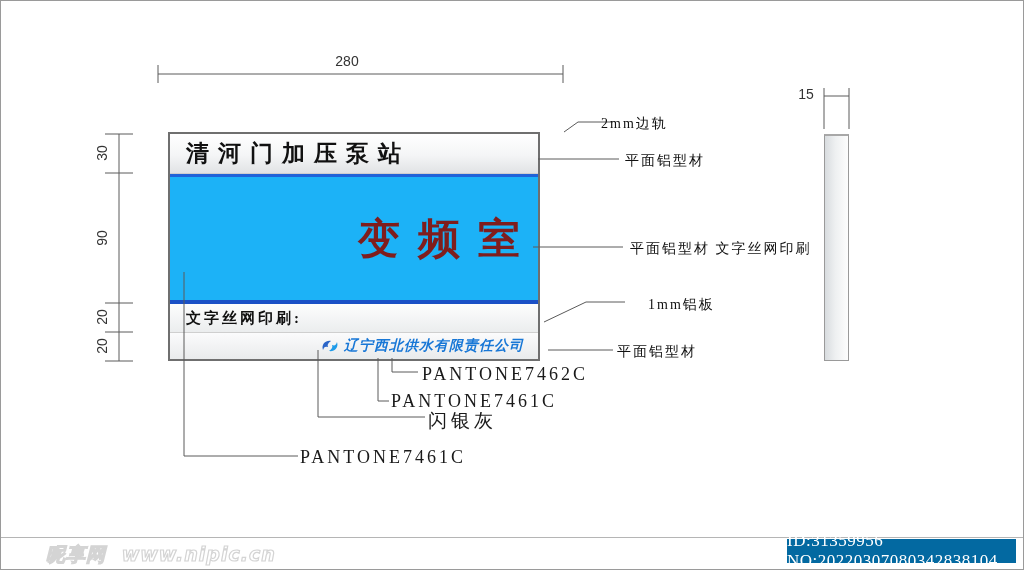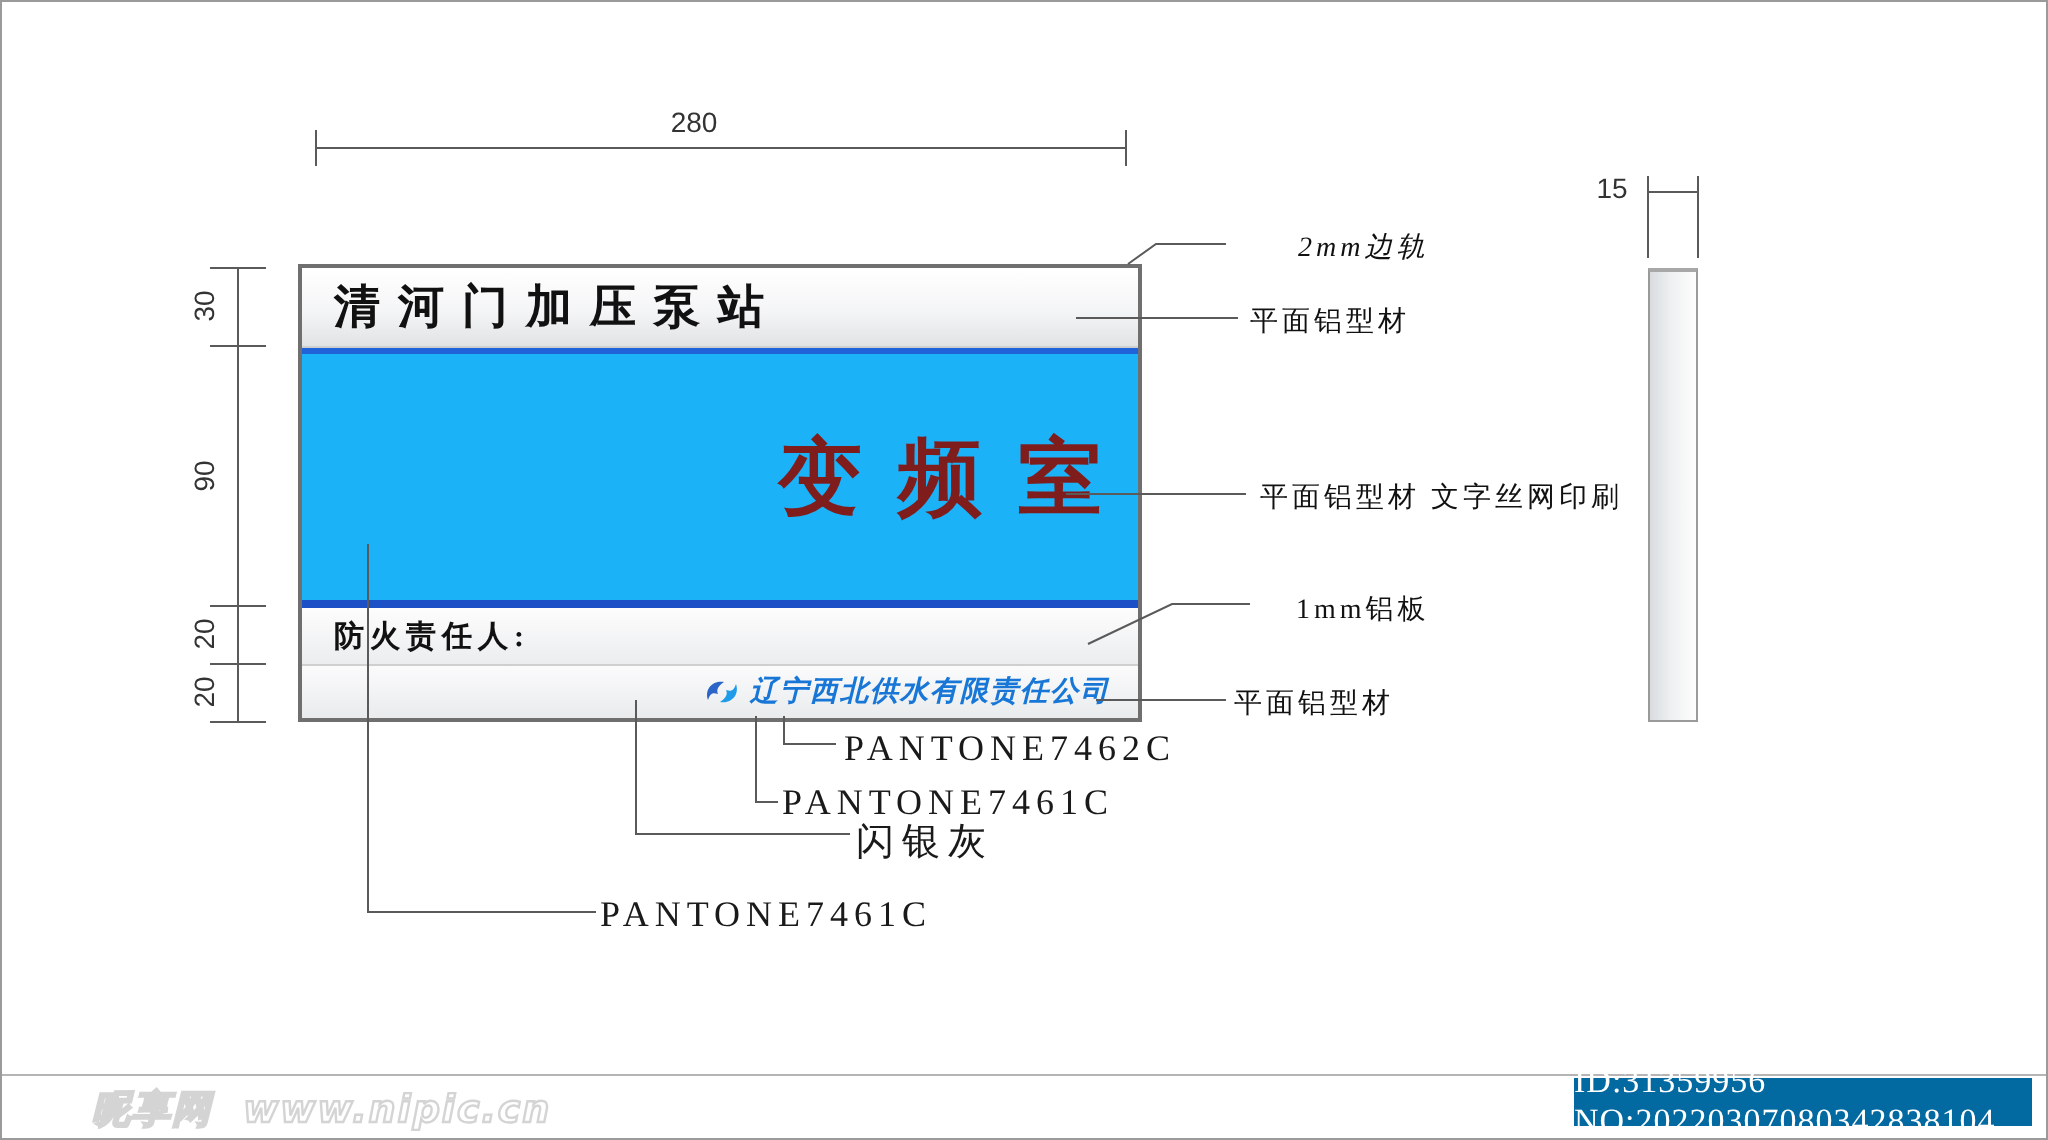--- a/index.html
+++ b/index.html
@@ -4,21 +4,21 @@
 <style>
   html,body{margin:0;padding:0;background:#fff;}
   .canvas{position:relative;width:1024px;height:570px;background:#ffffff;
           border:1px solid #9a9a9a;box-sizing:border-box;overflow:hidden;
           font-family:"Liberation Sans",sans-serif;color:#333;}
   
   .dim-num{position:absolute;font-size:14px;color:#333;text-align:center;z-index:3;}
   .vlabel{position:absolute;width:40px;height:20px;line-height:20px;text-align:center;
           font-size:14px;color:#333;transform:rotate(-90deg);z-index:3;}
   
-  .sign{position:absolute;left:148px;top:131px;width:422px;height:229px;
+  .sign{position:absolute;left:167px;top:131px;width:372px;height:229px;
         border:2px solid #6f6f6f;box-sizing:border-box;background:#fff;z-index:1;}
   .sign-header{height:40px;background:linear-gradient(180deg,#ffffff 0%,#f4f5f6 55%,#e1e3e5 100%);
         border-bottom:1px solid #cfcfcf;box-sizing:border-box;display:flex;align-items:center;
         padding-left:16px;font-family:"Liberation Serif",serif;font-weight:bold;
         font-size:23px;letter-spacing:9px;color:#111;}
   .sign-blue{height:130px;box-sizing:border-box;background:#1cb2f7;
         border-top:3px solid #2063d8;border-bottom:4px solid #1b50c6;
         display:flex;align-items:center;justify-content:flex-end;
         color:#7f1d1d;font-family:"Liberation Serif",serif;font-weight:bold;
         font-size:42px;letter-spacing:18px;}
@@ -62,21 +62,21 @@
   <div class="vlabel" style="left:81px;top:335px;">20</div>
 
   <div class="sign">
     <div class="sign-header">
       <span>清河门加压泵站</span>
     </div>
     <div class="sign-blue">
       <span>变频室</span>
     </div>
     <div class="sign-fire">
-      <span>防火责任人:</span>
+      <span>文字丝网印刷:</span>
     </div>
     <div class="sign-foot">
       <svg width="20" height="16" viewBox="0 0 20 16">
         <path d="M3,12 C1,6 6,2 11,3 C8,5 7,7 8,9 C5,8 4,9 3,12 Z" fill="#2B65C8"></path>
         <path d="M17,4 C19,10 14,14 9,13 C12,11 13,9 12,7 C15,8 16,7 17,4 Z" fill="#1E9BE9"></path>
       </svg>
       <span class="company">辽宁西北供水有限责任公司</span>
     </div>
   </div>
 
@@ -104,21 +104,21 @@
     <polyline points="532,246 622,246"></polyline>
     <polyline points="543,321 585,301 624,301"></polyline>
     <polyline points="547,349 612,349"></polyline>
 
     <polyline points="391,357 391,371 417,371"></polyline>
     <polyline points="377,357 377,400 388,400"></polyline>
     <polyline points="317,349 317,416 424,416"></polyline>
     <polyline points="183,271 183,455 297,455"></polyline>
   </svg>
 
-  <div class="callout" style="left:648px;top:114px;font-style:italic;">2mm边轨</div>
+  <div class="callout" style="left:600px;top:114px;">2mm边轨</div>
   <div class="callout" style="left:624px;top:151px;">平面铝型材</div>
   <div class="callout" style="left:629px;top:239px;">平面铝型材 文字丝网印刷</div>
   <div class="callout" style="left:631px;top:295px;margin-left:16px;">1mm铝板</div>
   <div class="callout" style="left:616px;top:342px;">平面铝型材</div>
 
   <div class="pantone" style="left:421px;top:363px;">PANTONE7462C</div>
   <div class="pantone" style="left:390px;top:390px;">PANTONE7461C</div>
   <div class="pantone" style="left:427px;top:407px;font-size:19px;letter-spacing:4px;">闪银灰</div>
   <div class="pantone" style="left:299px;top:446px;">PANTONE7461C</div>
 

